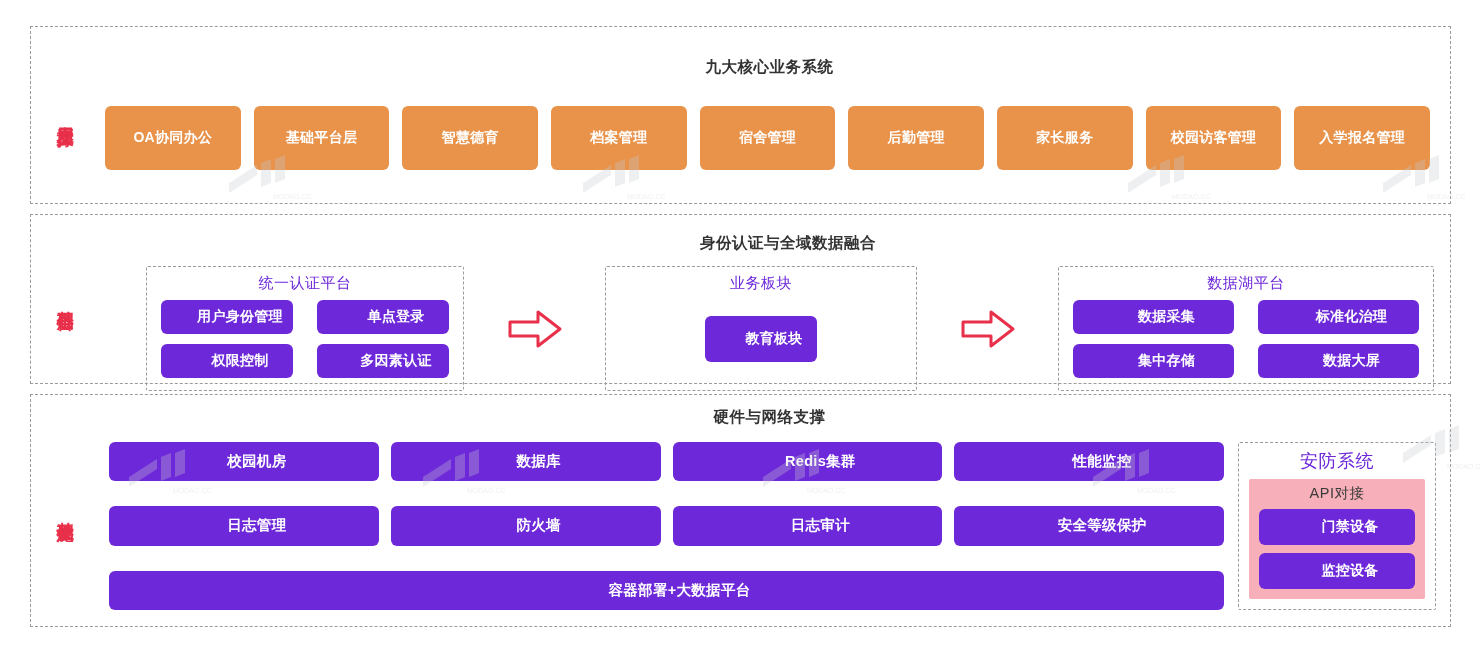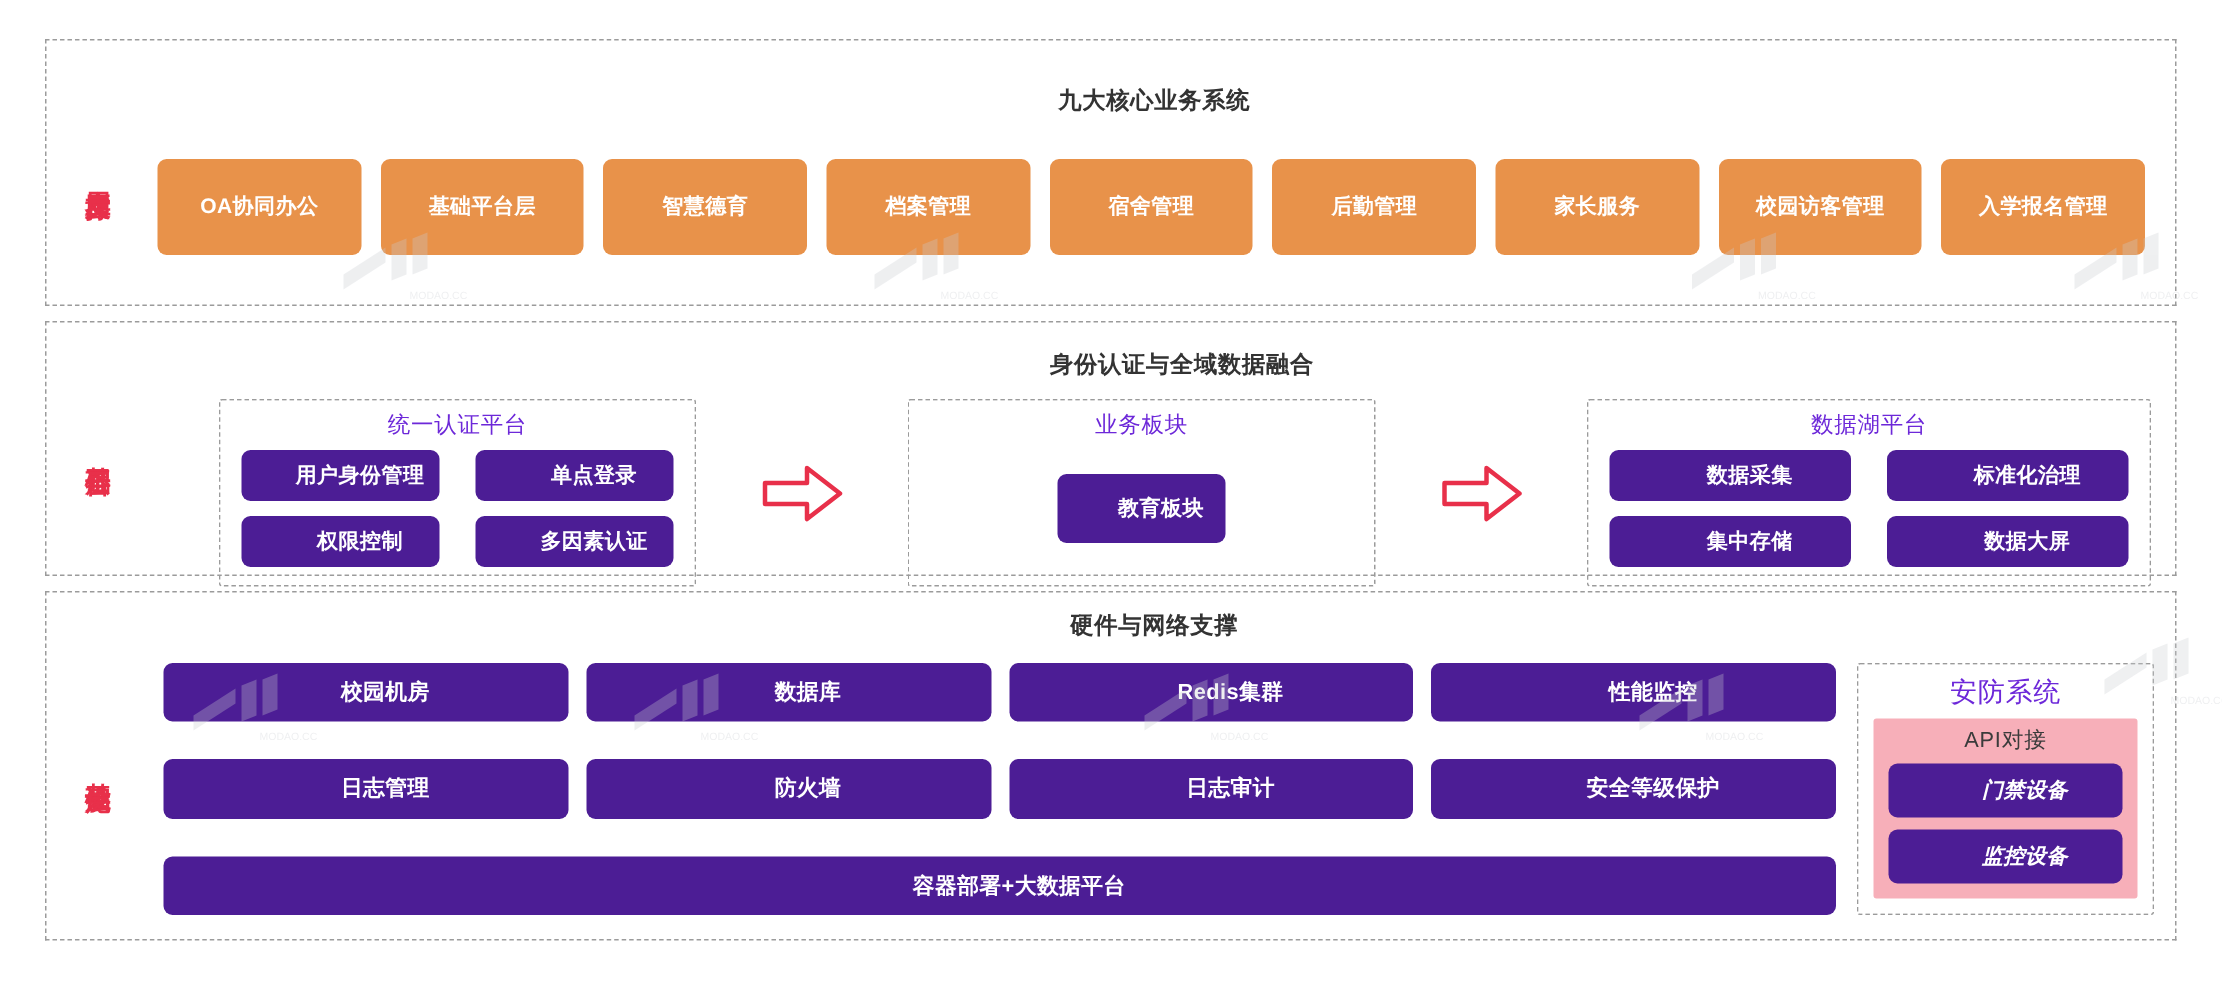--- a/index.html
+++ b/index.html
@@ -109,21 +109,21 @@
     margin-bottom: 7px;
     letter-spacing: .5px;
   }
   .group-grid {
     display: grid;
     grid-template-columns: 1fr 1fr;
     gap: 10px 24px;
     flex: 1 1 auto;
   }
   .chip-red {
-    background: #4c1d95;
+    background: #6d28d9;
     border-radius: 6px;
     color: #fff;
     font-size: 14px;
     font-weight: bold;
     display: flex;
     align-items: center;
     justify-content: center;
     white-space: nowrap;
     letter-spacing: .3px;
     min-height: 34px;
@@ -191,21 +191,21 @@
     color: #3b3b3b;
     margin-bottom: 6px;
     letter-spacing: .5px;
   }
   .api-chips {
     display: flex;
     flex-direction: column;
     gap: 8px;
     flex: 1 1 auto;
   }
-  .api-chips .chip-red { flex: 1 1 0; min-height: 32px; font-style: italic; }
+  .api-chips .chip-red { flex: 1 1 0; min-height: 32px; }
 
   
   .wm {
     position: absolute;
     pointer-events: none;
     opacity: .30;
     user-select: none;
   }
   .wm svg { display: block; }
 </style>

